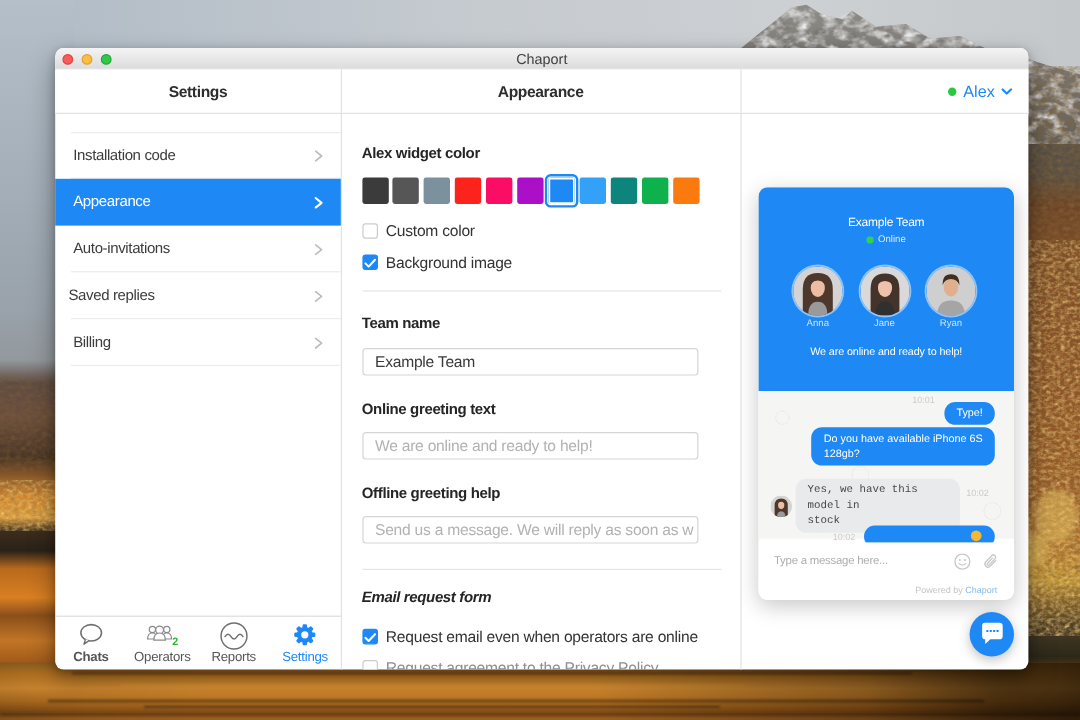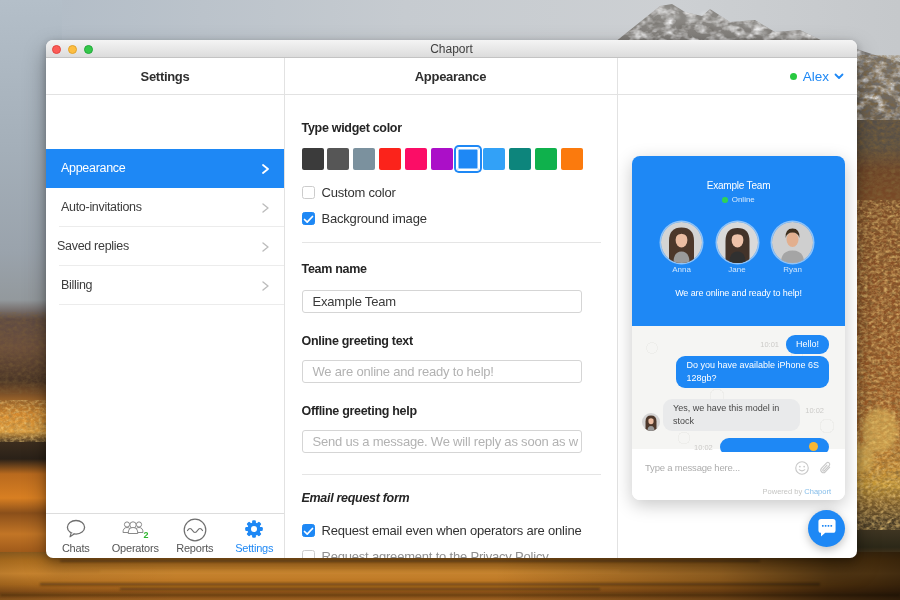--- a/index.html
+++ b/index.html
@@ -72,21 +72,21 @@
   background-image:
    radial-gradient(circle 8px at 20px 22px, transparent 0 5px, rgba(140,140,128,.07) 5px 6px, transparent 6px),
    radial-gradient(circle 10px at 85px 70px, transparent 0 6.5px, rgba(140,140,128,.07) 6.5px 7.5px, transparent 7.5px),
    radial-gradient(circle 9px at 165px 28px, transparent 0 5.5px, rgba(140,140,128,.07) 5.5px 6.5px, transparent 6.5px),
    radial-gradient(circle 9px at 52px 112px, transparent 0 5.5px, rgba(140,140,128,.07) 5.5px 6.5px, transparent 6.5px),
    radial-gradient(circle 10px at 195px 100px, transparent 0 6.5px, rgba(140,140,128,.07) 6.5px 7.5px, transparent 7.5px),
    radial-gradient(circle 8px at 130px 118px, transparent 0 5px, rgba(140,140,128,.07) 5px 6px, transparent 6px);
 }
 .bub { position:absolute; border-radius:9px; font-size:9px; padding:3px 10px; line-height:13px; }
 .bub.blue { background:#1e88f5; color:#fff; }
-.bub.gray { background:#e9eaeb; color:#484848; }
+.bub.gray { background:#e9eaeb; color:#484848;font-family:Liberation Mono, monospace; }
 .btime { position:absolute; font-size:7.5px; color:#cccbc8; }
 #winput { position:absolute; left:0; top:296px; width:213px; height:51px; background:#fff; }
 #wph { position:absolute; left:13px; top:10px; font-size:9.5px; letter-spacing:-0.2px; color:#adadad; }
 #wicons { position:absolute; right:13px; top:9px; }
 #wpow { position:absolute; right:14px; bottom:7px; font-size:7.5px; color:#c5c5c3; }
 #wpow b { color:#85bdea; font-weight:normal; }
 #launcher { position:absolute; left:190.5px; top:414.5px; width:37px; height:37px; border-radius:50%; background:#1e88f5; box-shadow:0 3px 10px rgba(0,0,0,.25); }
 </style>
 </head>
 <body>
@@ -241,20 +241,27 @@
     <div class="hcol" id="hdr1">Settings</div>
     <div class="hcol" id="hdr2">Appearance</div>
     <div class="hcol" id="hdr3"><span style="display:inline-block;width:7px;height:7px;border-radius:50%;background:#28c940;vertical-align:1px;margin-right:6px;"></span><span id="alex">Alex</span><svg width="10" height="7" viewBox="0 0 10 7" style="margin-left:5px;vertical-align:1px;">
             <path d="M1.5 1.5 L5 5 L8.5 1.5" stroke="#1e88f5" stroke-width="1.8" fill="none" stroke-linecap="round" stroke-linejoin="round"></path>
           </svg></div>
   </div>
   <div class="vline" id="vl1"></div>
   <div class="vline" id="vl2"></div>
 
   <div id="sidebar">
+    <div class="srow" style="top:15px;">Installation code
+      <span class="sep"></span>
+      <svg class="chev" viewBox="0 0 7 10">
+            <path d="M1 1 L6 5 L1 9" stroke="#bcbcbc" stroke-width="1.4" fill="none" stroke-linecap="round" stroke-linejoin="round"></path>
+          </svg>
+      <span class="sepb"></span>
+    </div>
     <div class="srow" id="srow-sel" style="top:54px;">Appearance
       <svg class="chev" viewBox="0 0 7 10">
             <path d="M1 1 L6 5 L1 9" stroke="#ffffff" stroke-width="1.8" fill="none" stroke-linecap="round" stroke-linejoin="round"></path>
           </svg>
     </div>
     <div class="srow" style="top:93px;">Auto-invitations
       <svg class="chev" viewBox="0 0 7 10">
             <path d="M1 1 L6 5 L1 9" stroke="#bcbcbc" stroke-width="1.4" fill="none" stroke-linecap="round" stroke-linejoin="round"></path>
           </svg>
       <span class="sepb"></span>
@@ -265,21 +272,21 @@
           </svg>
       <span class="sepb"></span>
     </div>
     <div class="srow" style="top:171px;">Billing
       <svg class="chev" viewBox="0 0 7 10">
             <path d="M1 1 L6 5 L1 9" stroke="#bcbcbc" stroke-width="1.4" fill="none" stroke-linecap="round" stroke-linejoin="round"></path>
           </svg>
       <span class="sepb"></span>
     </div>
     <div id="tabbar">
-      <div class="tab" style="left:0;">
+      <div class="tab" style="left:0;font-weight:bold;">
         <svg class="ticon" width="22" height="20" viewBox="0 0 22 20">
               <ellipse cx="11" cy="8.3" rx="8.6" ry="6.8" fill="none" stroke="#6f6f6f" stroke-width="1.3"></ellipse>
               <path d="M6.2 13.8 L5 17.8 L9.5 14.7" fill="#fff" stroke="#6f6f6f" stroke-width="1.2" stroke-linejoin="round"></path>
             </svg>
         <div class="tlabel">Chats</div>
       </div>
       <div class="tab" style="left:59.5px;">
         <svg class="ticon" width="30" height="20" viewBox="0 0 30 20">
           <g fill="none" stroke="#8a8a8a" stroke-width="1">
             <circle cx="7" cy="5.5" r="2.6"></circle>
@@ -312,21 +319,21 @@
             </g>
           </g>
           <circle cx="10" cy="10" r="3" fill="#fff"></circle>
         </svg>
         <div class="tlabel">Settings</div>
       </div>
     </div>
   </div>
 
   <div id="mid">
-    <div class="mlabel" style="top:26px;">Type widget color</div>
+    <div class="mlabel" style="top:26px;">Alex widget color</div>
     <div class="sw" style="left:17.5px;background:#3b3b3b;"></div>
     <div class="sw" style="left:43.4px;background:#565656;"></div>
     <div class="sw" style="left:69.3px;background:#7b919e;"></div>
     <div class="sw" style="left:95.2px;background:#fb231b;"></div>
     <div class="sw" style="left:121.1px;background:#fb0d66;"></div>
     <div class="sw" style="left:147px;background:#ab0fc8;"></div>
     <div class="sw" style="left:172.9px;background:#1e88f5;box-shadow:inset 0 0 0 1.5px #fff, 0 0 0 1px #fff, 0 0 0 3px #1e88f5;"></div>
     <div class="sw" style="left:198.8px;background:#32a1f7;"></div>
     <div class="sw" style="left:224.7px;background:#0d857c;"></div>
     <div class="sw" style="left:250.6px;background:#0fb14c;"></div>
@@ -380,22 +387,22 @@
             <ellipse cx="20.5" cy="17.5" rx="6" ry="7.5" fill="#e2af8e"></ellipse>
             <path d="M13.6 16 Q13 6.5 20.5 6.5 Q28 6.5 27.4 16 Q26 10.5 20.5 10.5 Q15 10.5 13.6 16 Z" fill="#3f2f1d"></path>
           </svg>
         </div>
         <div class="wname" style="left:19.5px;">Anna</div>
         <div class="wname" style="left:75px;">Jane</div>
         <div class="wname" style="left:130.5px;">Ryan</div>
         <div id="wgreet">We are online and ready to help!</div>
       </div>
       <div id="wmsgs">
-        <div class="btime" style="right:66px;top:14px;">10:01</div>
-        <div class="bub blue" style="right:16px;top:9px;">Hello!</div>
+        <div class="btime" style="right:66px;top:3px;">10:01</div>
+        <div class="bub blue" style="right:16px;top:9px;">Type!</div>
         <div class="bub blue" style="right:16px;top:30px;">Do you have available iPhone 6S<br>128gb?</div>
         <div class="btime" style="right:21px;top:80px;">10:02</div>
         <div class="bub gray" style="left:31px;top:73px;width:137px;">Yes, we have this model in<br>stock</div>
         <div style="position:absolute;left:10px;top:87px;width:18px;height:18px;border-radius:50%;overflow:hidden;">
           <svg width="18" height="18" viewBox="0 0 41 41">
             <rect width="41" height="41" fill="#d4d4d4"></rect>
             <path d="M8 41 L8 19 Q8 5.5 20.5 5.5 Q33 5.5 33 19 L33 41 Z" fill="#4d382b"></path>
             <path d="M12.5 41 Q12.5 29.5 20.5 29.5 Q28.5 29.5 28.5 41 Z" fill="#9a9a9a"></path>
             <ellipse cx="20.5" cy="18" rx="5.9" ry="7.4" fill="#ecbda2"></ellipse>
             <path d="M14.6 14.5 Q15.5 9 20.5 9 Q25.5 9 26.4 14.5 Q23.5 11.8 20.5 11.8 Q17.5 11.8 14.6 14.5 Z" fill="#4d382b"></path>

